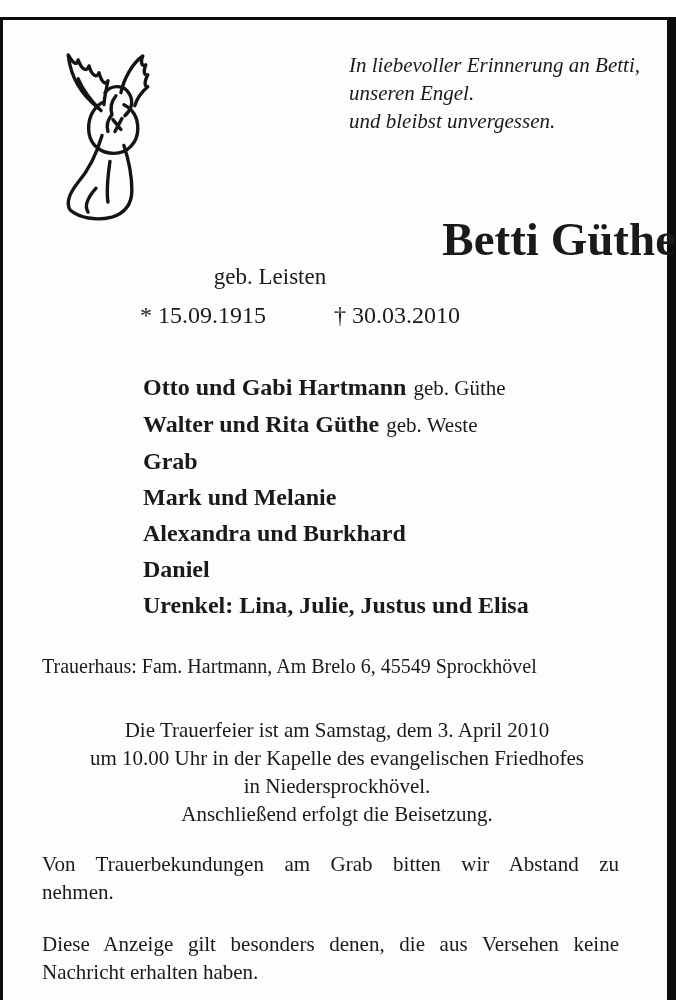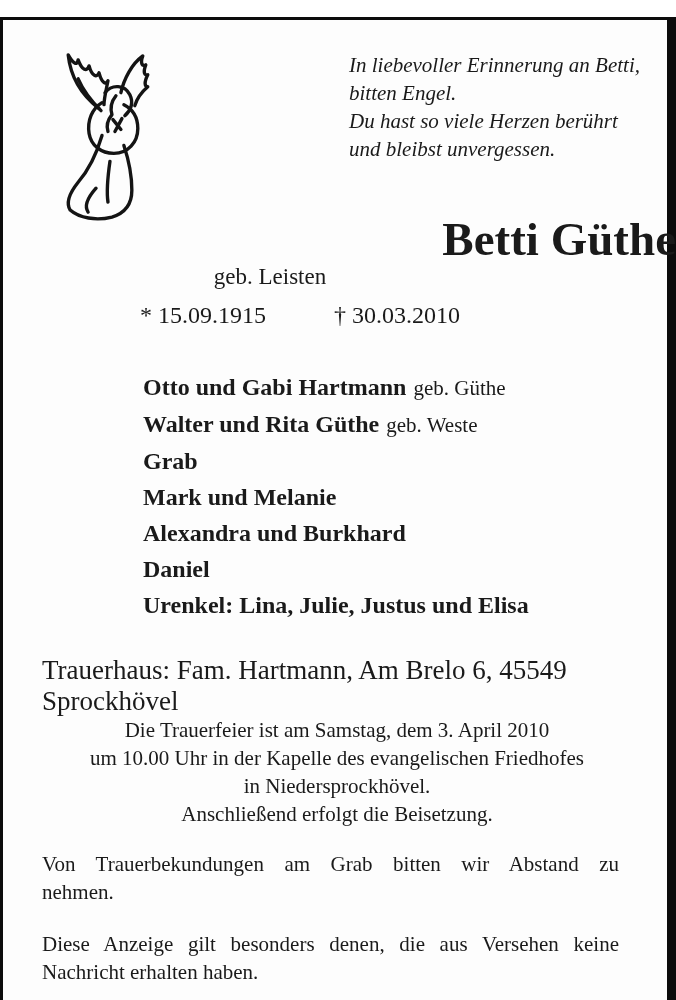--- a/index.html
+++ b/index.html
@@ -42,21 +42,21 @@
     font-size: 24px;
   }
   .mourners {
     position: absolute; left: 143px; top: 352px;
     font-size: 24px; line-height: 36px; font-weight: bold;
     width: 480px; white-space: nowrap;
   }
   .mourners .suffix { font-weight: normal; font-size: 21px; margin-left: 7px; }
   .trauerhaus {
     position: absolute; left: 42px; top: 638px;
-    font-size: 27px;
+    font-size: 20px;
   }
   .ceremony {
     position: absolute; left: 42px; top: 699px;
     font-size: 21px; line-height: 28px; width: 590px; text-align: center;
   }
   .para {
     position: absolute; left: 42px; width: 577px;
     font-size: 21px; line-height: 28px;
   }
   .para .jline { text-align: justify; text-align-last: justify; }
@@ -89,22 +89,21 @@
       <path d="M69 79 L77 89 M78 78 L71 91"></path>
 
       <path d="M58 95 C53 112 46 128 34 142 C26 152 21 162 26 170 C35 178 52 181 68 177 C81 173 88 164 88 150 C88 132 84 117 80 105"></path>
       <path d="M52 148 C44 157 40 166 44 172"></path>
       <path d="M66 121 C64 135 62 149 64 162"></path>
     </g>
   </svg>
 
   <div class="epigraph">
     <div>In liebevoller Erinnerung an Betti,</div>
-    <div>bitten Engel.</div>
-    <div>Du hast so viele Herzen berührt</div>
+    <div>unseren Engel.</div>
     <div>und bleibst unvergessen.</div>
   </div>
 
   <div class="name">Betti Güthe</div>
   <div class="maiden">geb. Leisten</div>
 
   <div class="dates">
     <span>* 15.09.1915</span>
     <span>† 30.03.2010</span>
   </div>

